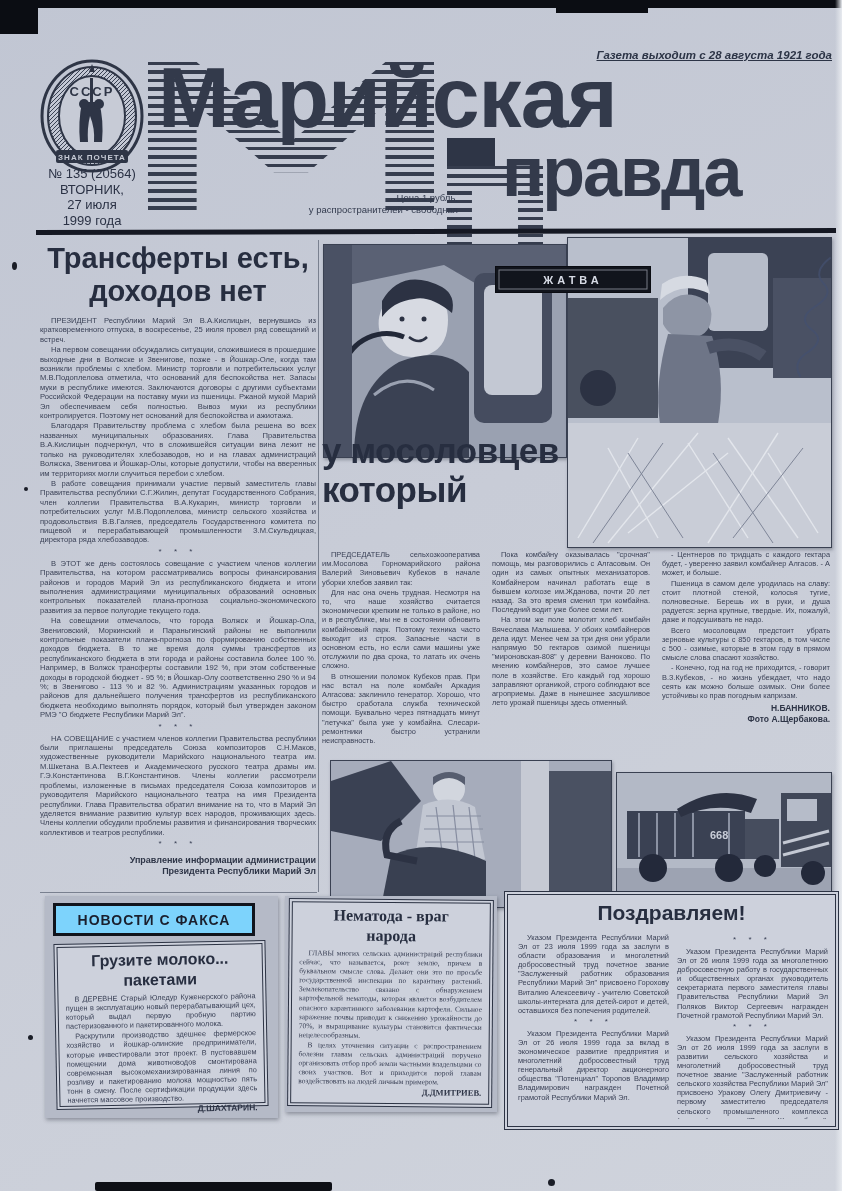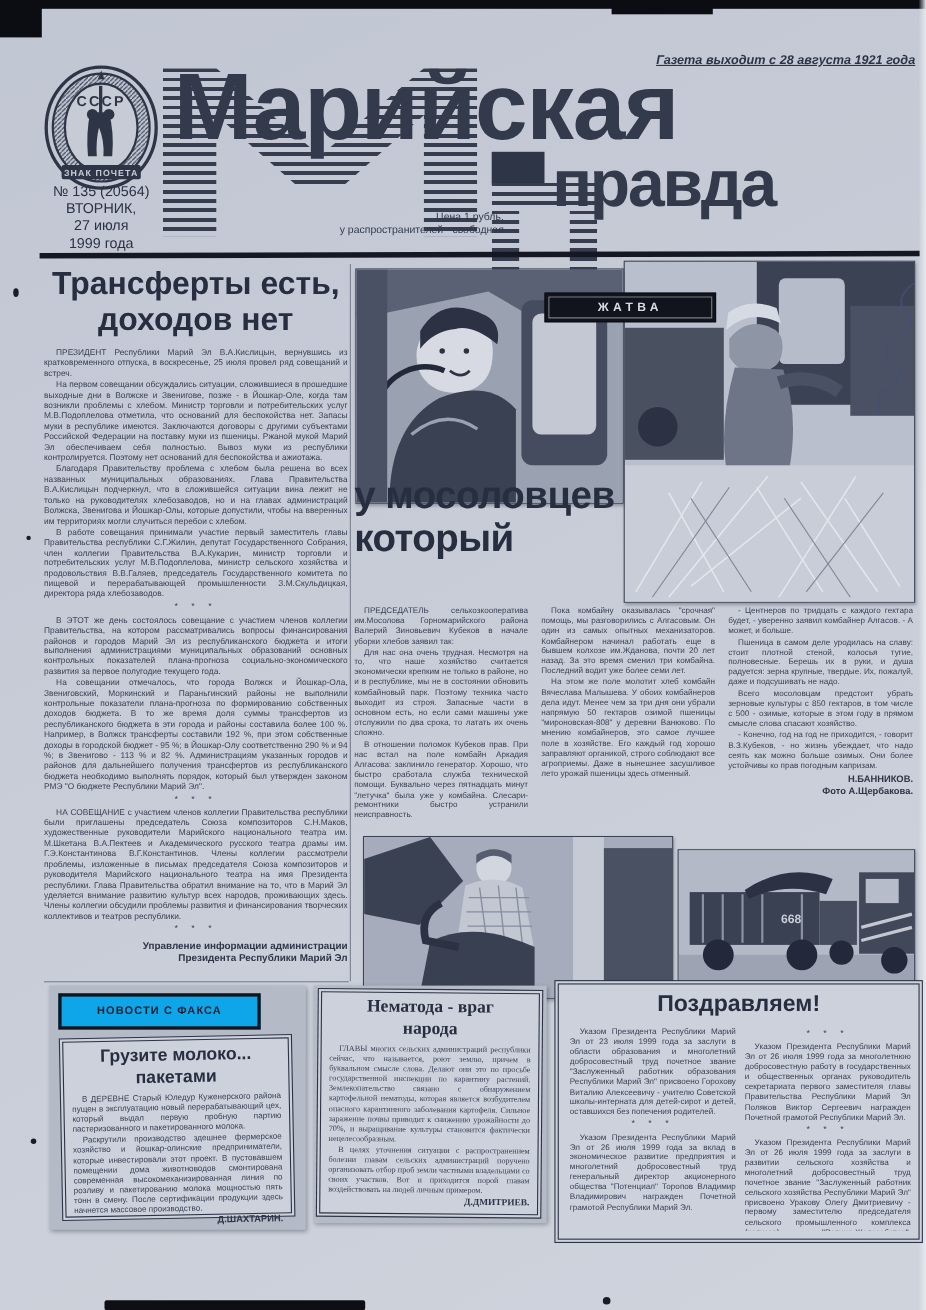--- a/index.html
+++ b/index.html
@@ -17,21 +17,21 @@
   .issue{left:20px;top:166px;width:144px;text-align:center;font-size:13px;line-height:15.5px;
          color:#2b3245;font-weight:500;}
   .stripe-m{left:148px;top:62px;width:286px;height:153px;
             background:repeating-linear-gradient(#363d4e 0 3.5px,rgba(0,0,0,0) 3.5px 8.5px);
             clip-path:polygon(0% 100%,0% 0%,17% 0%,50% 52%,83% 0%,100% 0%,100% 100%,83% 100%,83% 28%,56% 72%,44% 72%,17% 28%,17% 100%);}
   .stripe-p{left:447px;top:166px;width:96px;height:82px;
             background:repeating-linear-gradient(#363d4e 0 3.5px,rgba(0,0,0,0) 3.5px 8.5px);
             clip-path:polygon(0% 0%,100% 0%,100% 100%,74% 100%,74% 30%,26% 30%,26% 100%,0% 100%);}
   .stripe-cap{left:447px;top:138px;width:48px;height:30px;background:#2e3546;}
   .mast1{left:158px;top:48px;font-size:86px;font-weight:900;letter-spacing:-1px;color:#333a4b;}
-  .mast2{left:502px;top:132px;font-size:60px;font-weight:900;letter-spacing:-2px;color:#333a4b;}
+  .mast2{left:502px;top:132px;font-size:70px;font-weight:900;letter-spacing:-2px;color:#333a4b;}
   .price{left:296px;top:192px;width:162px;text-align:right;font-size:9.5px;line-height:11.5px;color:#323a4d;}
   .rule-thick{left:36px;top:229px;width:800px;height:5px;background:#151823;transform:rotate(-.15deg);}
   
   .lead{left:40px;top:242px;width:276px;height:650px;}
   .lead-title{width:276px;text-align:center;font-size:29px;line-height:33px;font-weight:900;color:#272e40;}
   .lead-body{position:absolute;left:0;top:74px;width:276px;height:534px;overflow:hidden;}
   .bp{margin:0 0 1px;text-indent:11px;text-align:justify;font-size:7.6px;line-height:9.4px;color:#3a4156;}
   .sep{text-align:center;font-size:8px;letter-spacing:5px;line-height:10px;color:#3a4156;margin:2px 0;}
   .lead-sign{position:absolute;left:0;top:613px;width:276px;text-align:right;font-weight:bold;
              font-size:9px;line-height:11px;color:#2e3547;}
@@ -50,23 +50,23 @@
   .headline{left:322px;top:432px;font-size:35px;line-height:38.5px;font-weight:900;color:#272e40;letter-spacing:-.5px;}
   .hcol{top:550px;overflow:hidden;}
   .hcol p{margin:0 0 1px;text-indent:9px;text-align:justify;font-size:7.4px;line-height:9.2px;color:#3a4156;}
   .hc1{left:322px;width:158px;height:206px;}
   .hc2{left:492px;width:158px;height:206px;}
   .hc3{left:662px;width:168px;height:252px;}
   .h-sign{text-align:right;font-weight:bold;font-size:8.5px;line-height:11px;color:#2e3547;margin-top:3px;}
   
   .panel{background:#b5bac7;box-shadow:1px 2px 4px rgba(40,45,60,.4);}
   .panel-fax{left:45px;top:896px;width:233px;height:222px;}
-  .fax-titlebox{position:absolute;left:8px;top:7px;width:184px;height:33px;background:#0ea5e9;
+  .fax-titlebox{position:absolute;left:8px;top:7px;width:202px;height:33px;background:#7dd3fc;
                 border:3px solid #11141c;box-sizing:border-box;display:flex;align-items:center;justify-content:center;
-                font-size:10px;font-weight:bold;letter-spacing:1px;color:#1a1f2d;}
+                font-size:14px;font-weight:bold;letter-spacing:1px;color:#1a1f2d;}
   .boxed{background:#cdd1dc;border:1px solid #2c3344;box-shadow:0 0 0 2px #cdd1dc,0 0 0 3px #2c3344;}
   .fax-article{position:absolute;left:13px;top:49px;width:206px;height:160px;transform:rotate(-1.1deg);padding:3px 7px;box-sizing:border-box;}
   .mod-title{text-align:center;font-size:16px;line-height:18px;font-weight:900;color:#272e40;margin:2px 0 4px;}
   .mod-body p{margin:0 0 1px;text-indent:9px;text-align:justify;font-size:7.4px;line-height:9.1px;color:#3a4156;}
   .mod-sign{text-align:right;font-weight:bold;font-size:8.5px;color:#2e3547;margin-top:1px;}
   .panel-nem{left:285px;top:896px;width:212px;height:216px;font-family:Liberation Serif, serif;}
   .nem-article{position:absolute;left:6px;top:6px;width:199px;height:202px;transform:rotate(.5deg);padding:2px 7px;box-sizing:border-box;}
   .congrats{left:507px;top:894px;width:329px;height:233px;padding:4px 8px;box-sizing:border-box;}
   .congrats-title{text-align:center;font-size:21px;font-weight:900;color:#272e40;margin:2px 0 4px;}
   .ccol{position:absolute;top:38px;height:186px;overflow:hidden;}

